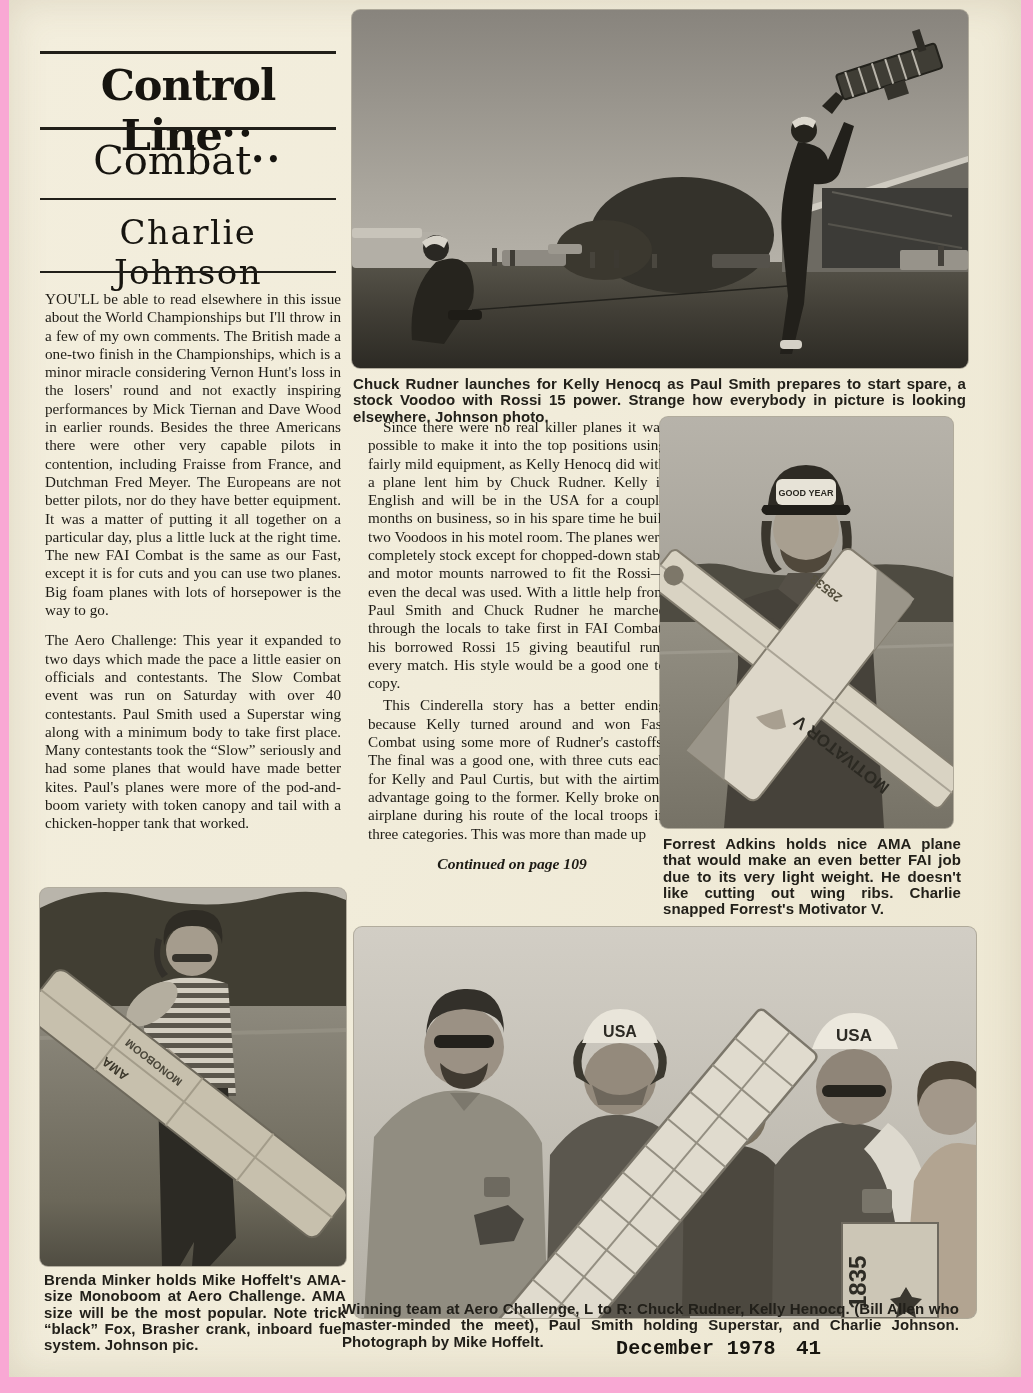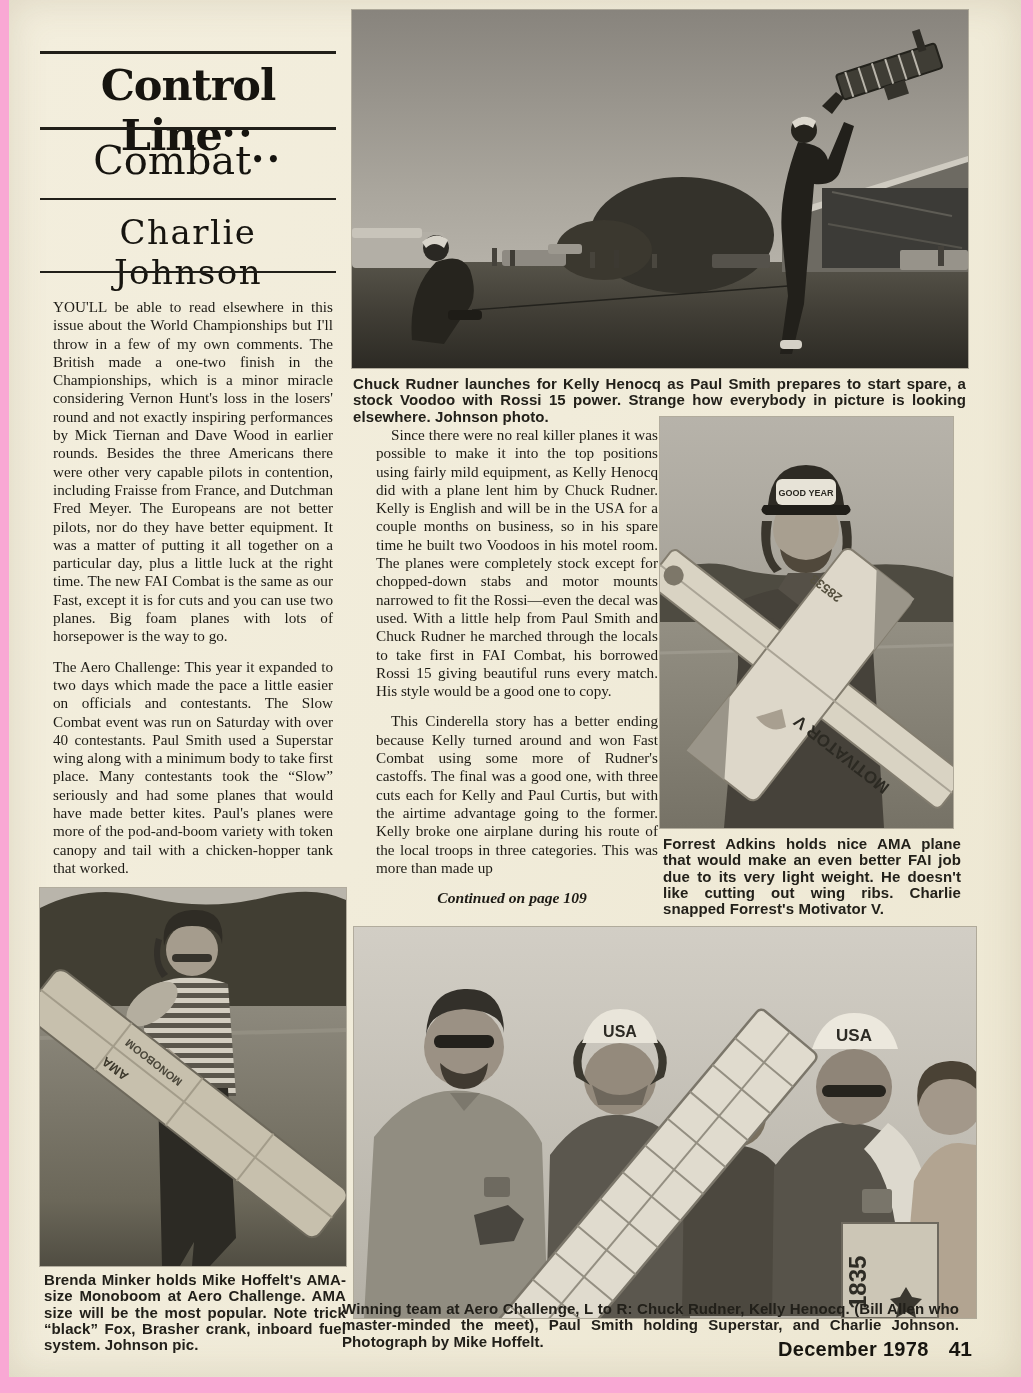--- a/index.html
+++ b/index.html
@@ -9,31 +9,31 @@
          background:linear-gradient(115deg,#f3eedd 0%,#f1ecda 45%,#ede7d2 100%);
          box-shadow:inset 0 0 38px rgba(120,105,70,.18);}
   .rule{position:absolute;background:#211f19;height:3px;}
   .mast{position:absolute;left:40px;width:296px;text-align:center;color:#16140f;}
   .mast-1{font-family:"DejaVu Serif",serif;font-weight:800;font-size:43px;letter-spacing:-1px;}
   .mast-2{font-family:"DejaVu Serif",serif;font-weight:500;font-size:40px;letter-spacing:0px;}
   .mast-3{font-family:"DejaVu Serif",serif;font-weight:500;font-size:34px;letter-spacing:1.5px;}
   .dots{font-size:.5em;letter-spacing:3px;position:relative;top:-.42em;font-weight:900;}
   .bodytxt{position:absolute;color:#1d1b15;font-family:"Liberation Serif",serif;
            font-size:15.2px;line-height:18.3px;text-align:justify;}
-  .bodytxt p{margin:12px;}
+  .bodytxt p{margin:4px;}
   .bodytxt p + p{margin-top:12px;}
   .indent{text-indent:15px;}
   .lead{font-weight:400;}
   .continued{font-weight:700;font-style:italic;text-align:center;padding-right:10px;margin-top:2px;font-size:15.6px;}
   .caption{position:absolute;color:#22201a;font-family:"Liberation Sans",sans-serif;
            font-weight:700;font-size:15px;line-height:16.3px;text-align:justify;letter-spacing:.1px;}
-  .photo{position:absolute;overflow:hidden;background:#a8a49b;box-shadow:0 0 0 1px rgba(60,55,45,.35);}
+  .photo{position:absolute;overflow:hidden;background:#a8a49b;box-shadow:0 0 0 1px rgba(60,55,45,.35);border-radius:8px;}
   .photo svg{display:block;}
-  #footer{position:absolute;left:600px;top:1337px;width:372px;text-align:right;color:#17150f;
-          font-family:Liberation Sans, sans-serif;}
+  #footer{position:absolute;left:616px;top:1337px;width:372px;text-align:left;color:#17150f;
+          font-family:Liberation Mono, monospace;}
   #footer .issue{font-weight:700;font-size:20px;letter-spacing:.3px;}
   #footer .pageno{font-weight:800;font-size:21px;margin-left:20px;}
 </style>
 </head>
 <body>
 
 <div id="page">
   <div id="paper"></div>
 
   <div class="rule" style="left:40px;top:51px;width:296px;"></div>

